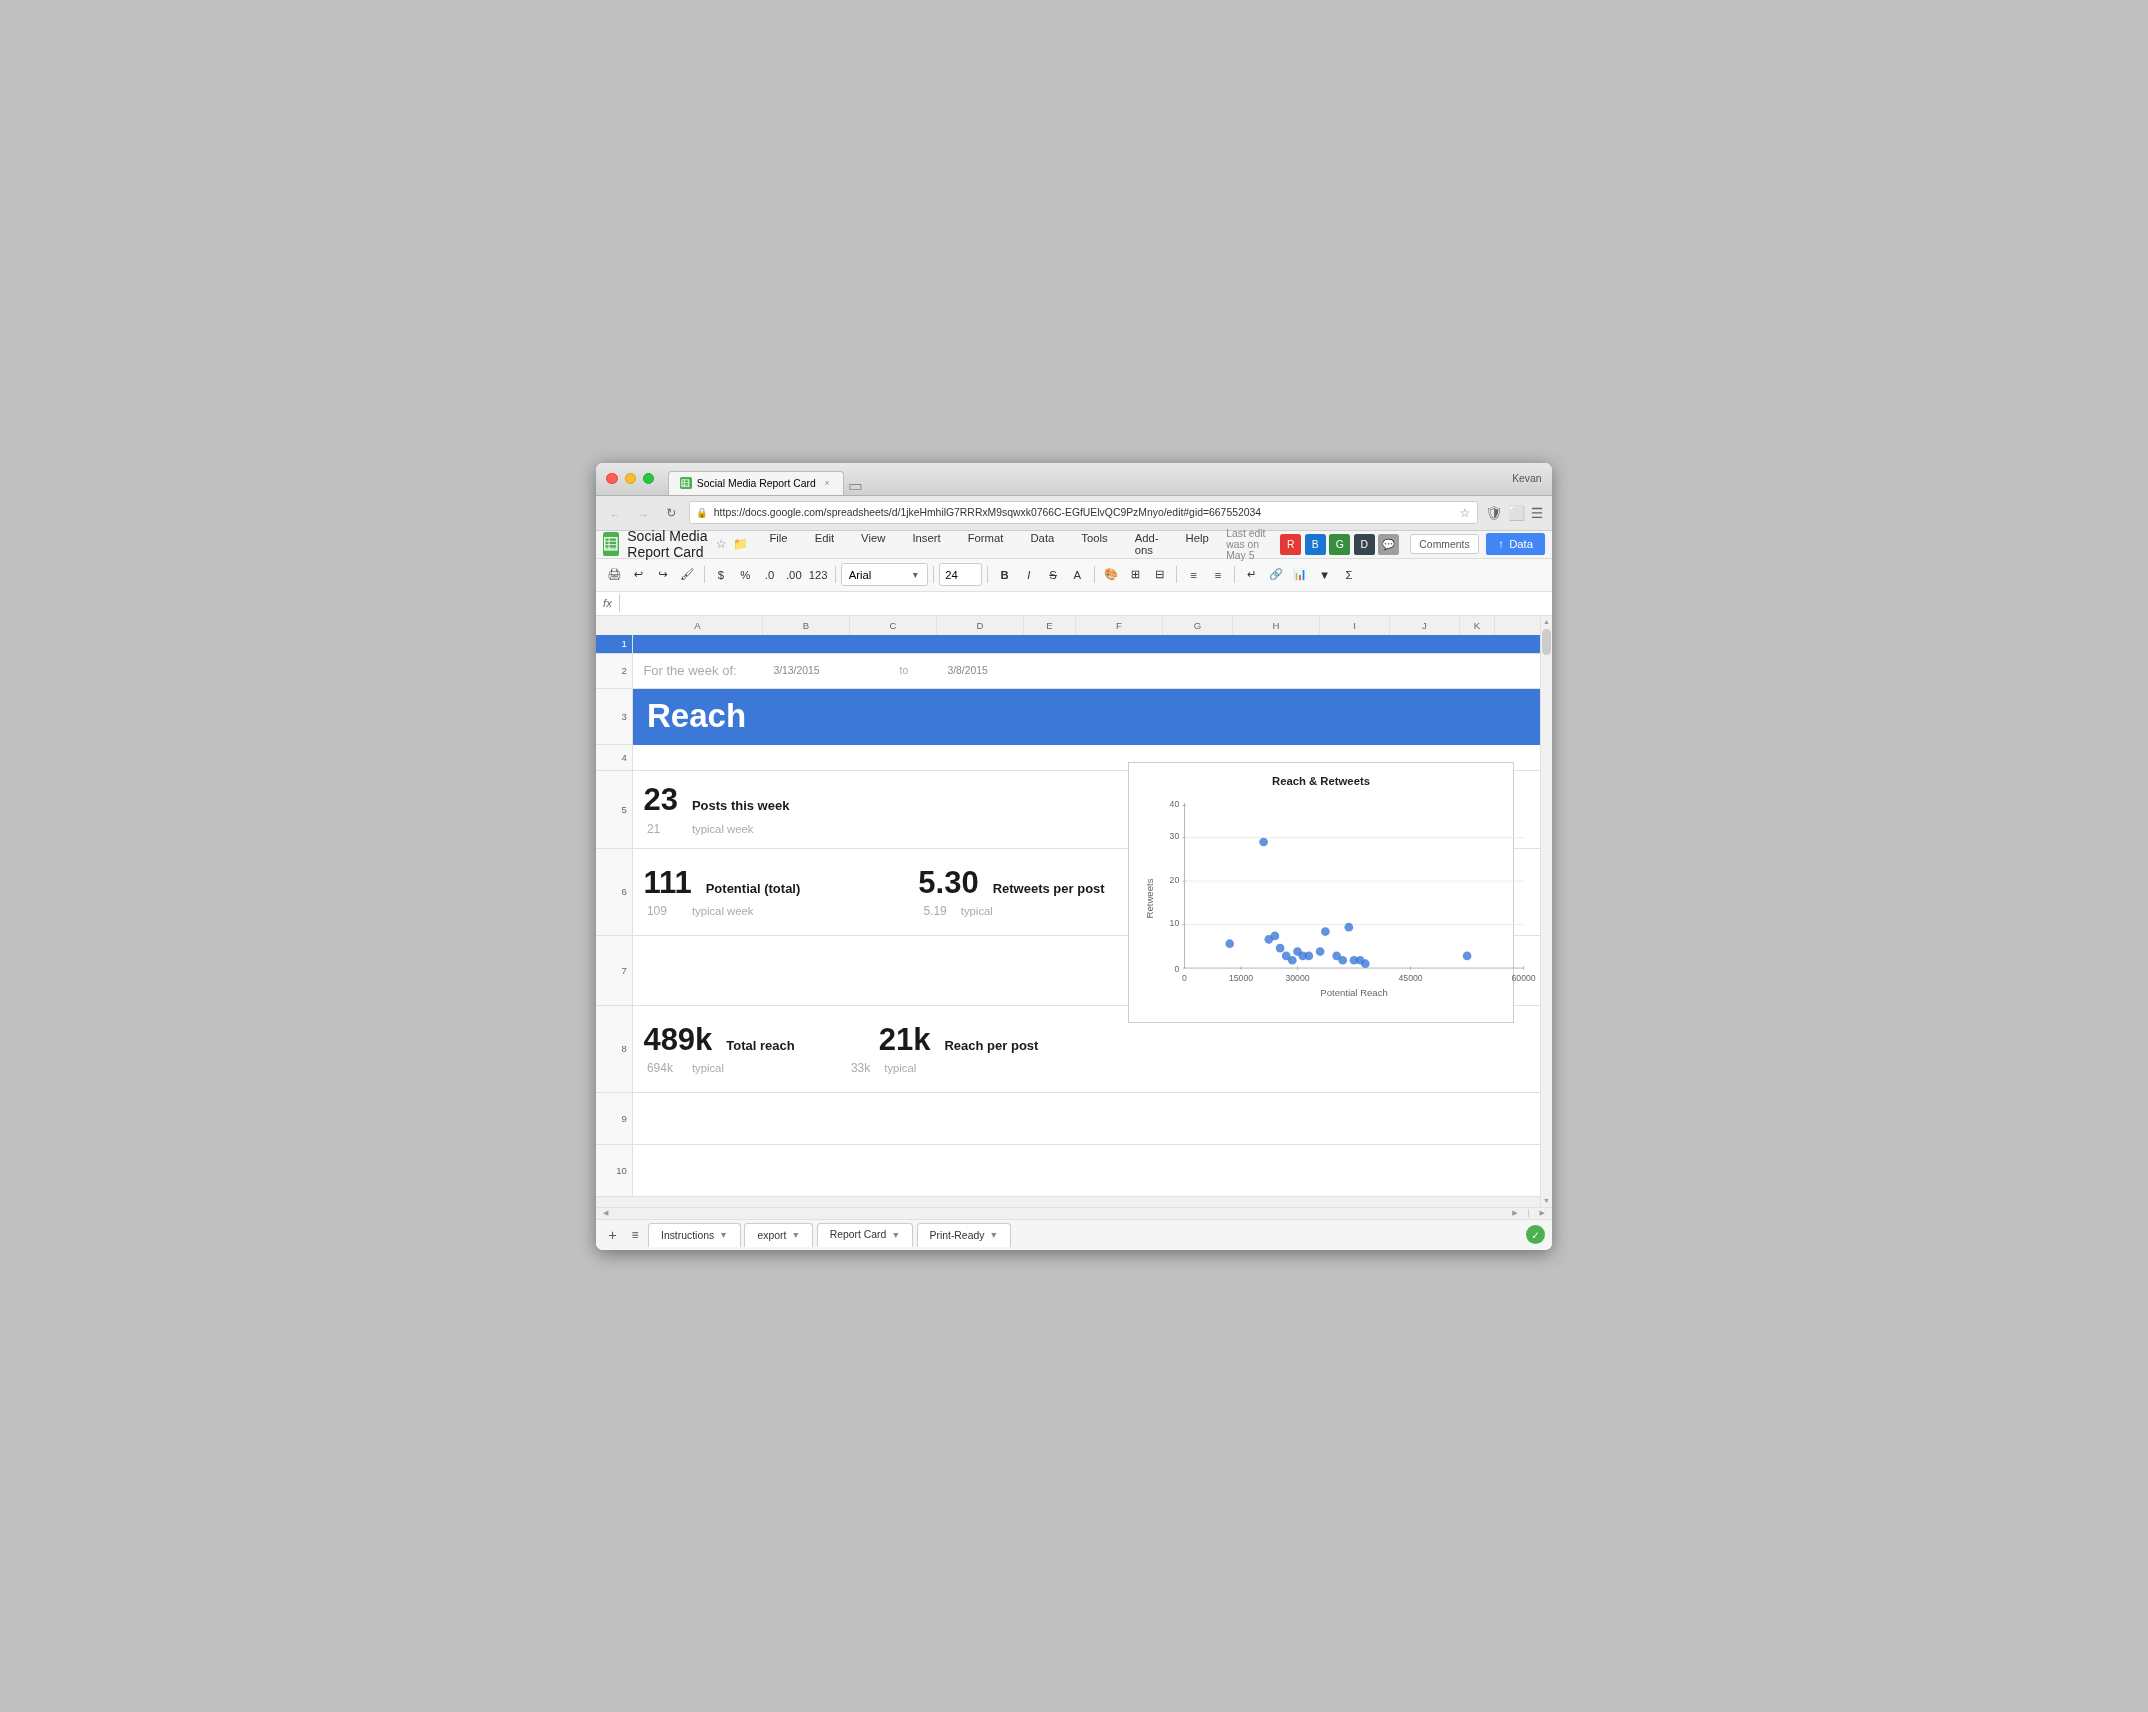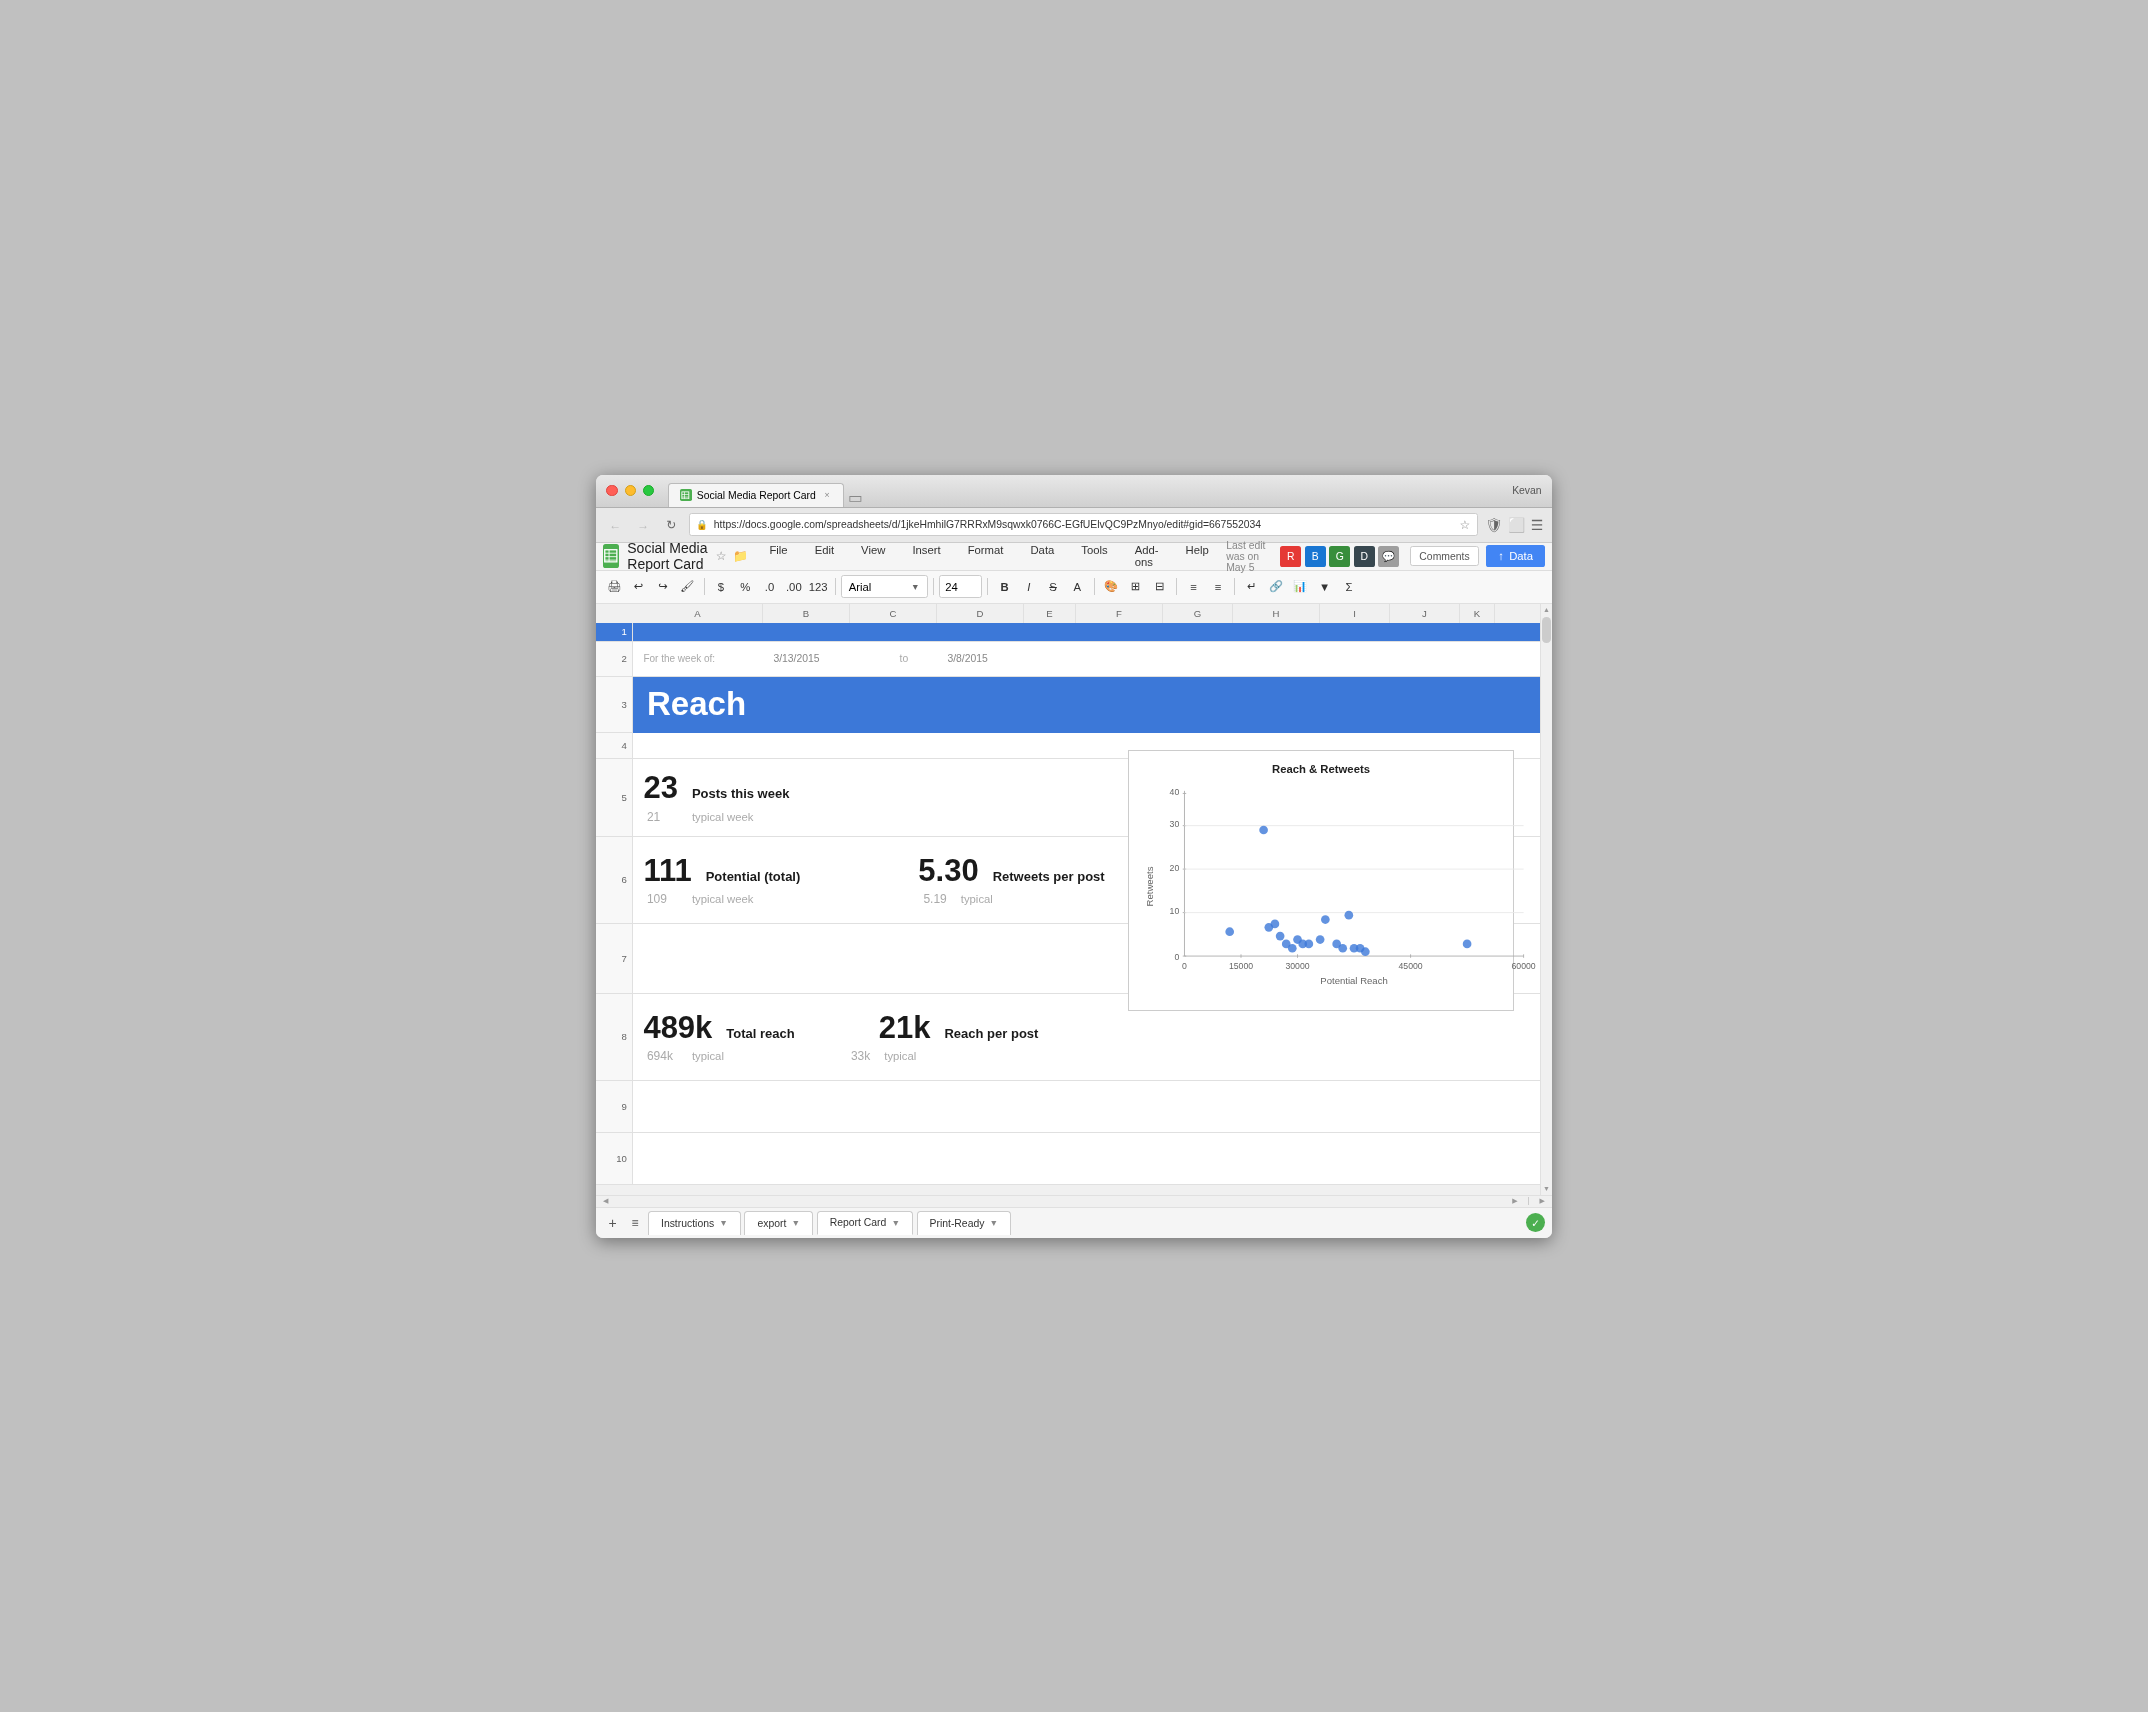--- a/index.html
+++ b/index.html
@@ -360,20 +360,25 @@
     <div class="ti">≡</div>
     <div class="ti">≡</div>
     <div class="ti-sep"></div>
     <div class="ti">↵</div>
     <div class="ti">🔗</div>
     <div class="ti">📊</div>
     <div class="ti">▼</div>
     <div class="ti">Σ</div>
   </div>
 
+  <div class="formula-bar">
+    <span class="fx-label">fx</span>
+    <div class="fx-divider"></div>
+    <input style="border: none; outline: none; flex: 1 1 0%; font-size: 11.3px;" value="">
+  </div>
 
   <div style="display:flex;height:591px;">
 
     <div style="flex:1;overflow:hidden;position:relative;">
 
       <div style="display:flex;margin-left:37px;">
         <div class="col-h" style="width:130px;">A</div>
         <div class="col-h" style="width:87px;">B</div>
         <div class="col-h" style="width:87px;">C</div>
         <div class="col-h" style="width:87px;">D</div>
@@ -387,21 +392,21 @@
       </div>
 
       <div style="display:flex;" class="row-container r1">
         <div class="row-num-cell highlighted">1</div>
         <div style="flex:1;height:19px;background:#3c78d8;border-bottom:0.9px solid #e0e0e0;"></div>
       </div>
 
       <div style="display:flex;" class="row-container r2">
         <div class="row-num-cell">2</div>
         <div style="flex:1;height:35px;background:white;border-bottom:0.9px solid #e0e0e0;display:flex;align-items:center;padding-left:10.4px;gap:0;">
-          <span style="font-size:10px;color:#aaa;width:130px;">For the week of:</span>
+          <span style="font-size:13px;color:#aaa;width:130px;">For the week of:</span>
           <span style="font-size:10.4px;color:#888;width:87px;">3/13/2015</span>
           <span style="font-size:10.4px;color:#aaa;width:87px;text-align:center;">to</span>
           <span style="font-size:10.4px;color:#888;">3/8/2015</span>
         </div>
       </div>
 
       <div style="display:flex;" class="row-container r3">
         <div class="row-num-cell" style="height:56px;">3</div>
         <div style="flex:1;height:56px;background:#3c78d8;border-bottom:0.9px solid #3c78d8;display:flex;align-items:center;padding-left:14px;position:relative;">
           <span style="font-size:33px;font-weight:bold;color:white;">Reach</span>

